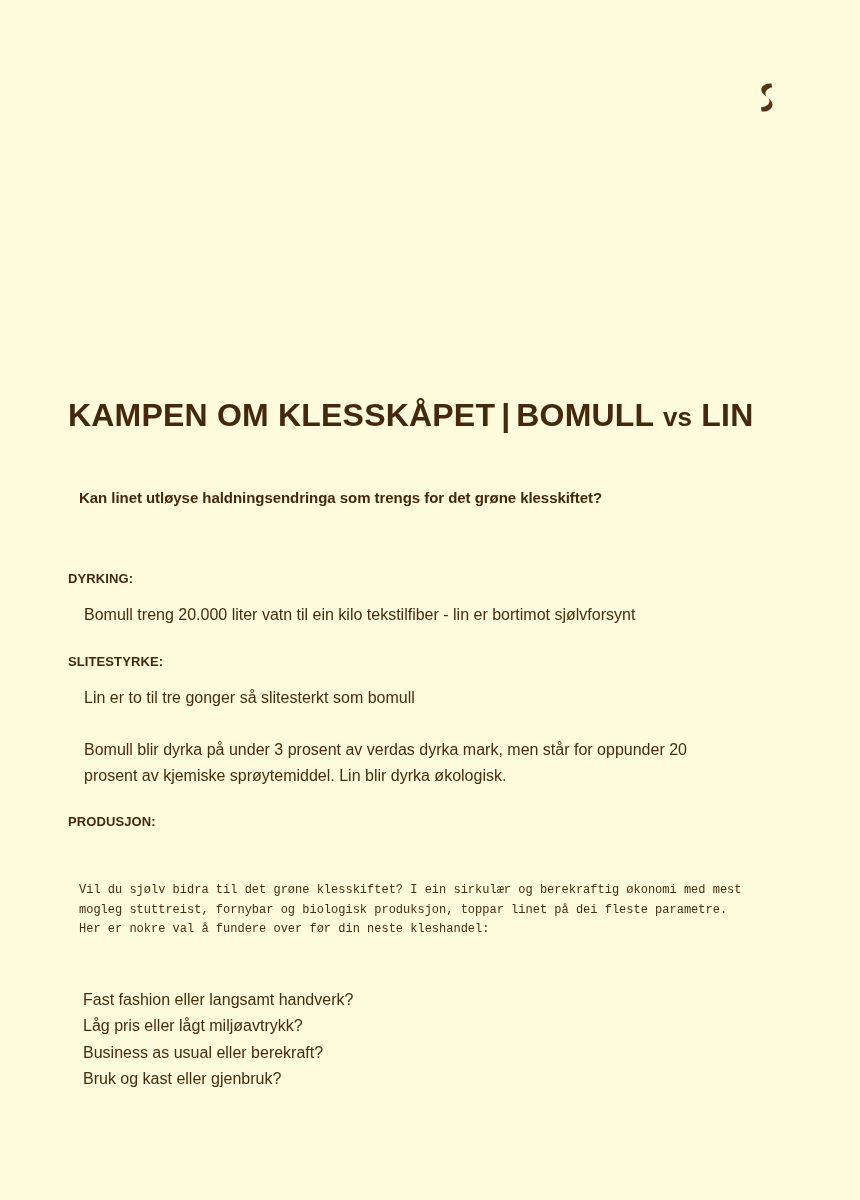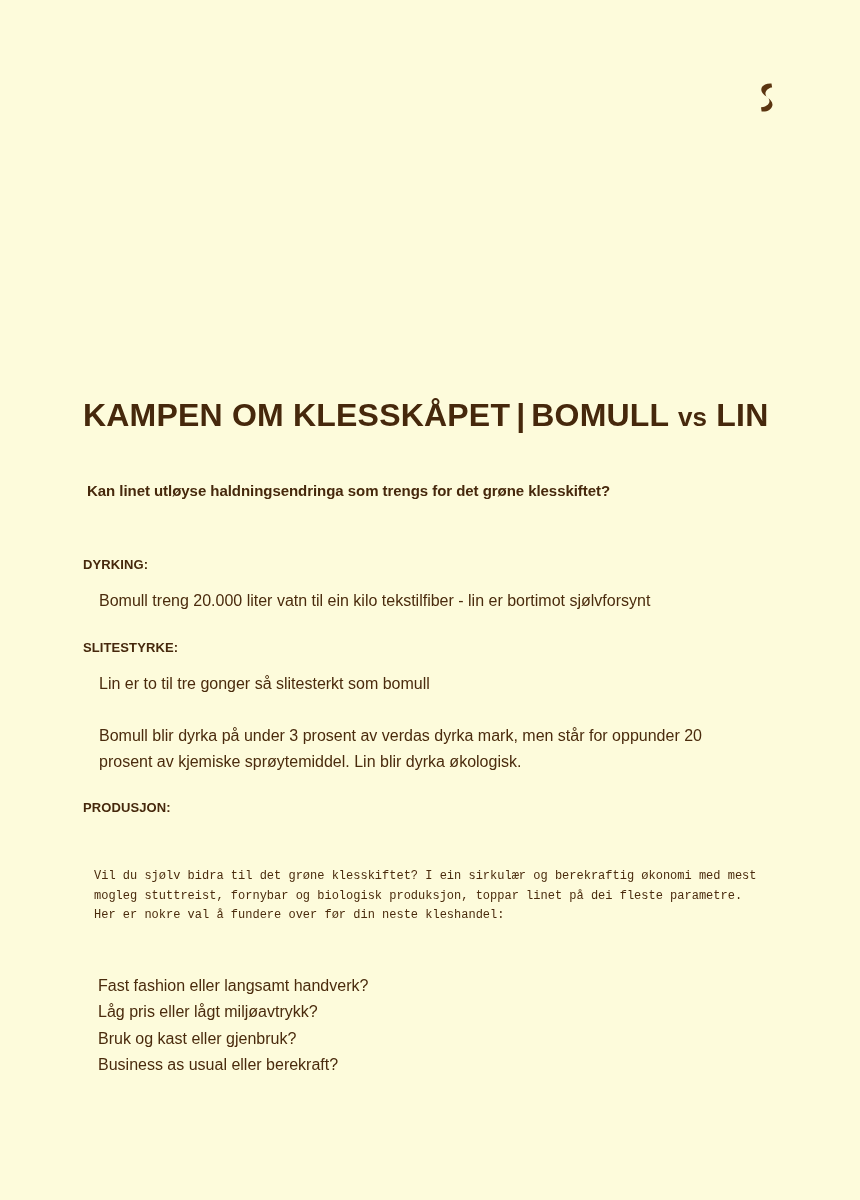--- a/index.html
+++ b/index.html
@@ -26,21 +26,21 @@
     width: 34px;
     height: 44px;
   }
   .logo-mark svg {
     display: block;
   }
 
   
   .page {
     position: absolute;
-    left: 83px;
+    left: 68px;
     top: 398px;
     width: 690px;
   }
 
   .doc-title {
     font-size: 32px;
     font-weight: bold;
     letter-spacing: 0.2px;
     line-height: 1.12;
     margin: 0;
@@ -53,21 +53,21 @@
   }
   .doc-title .vs {
     font-size: 26px;
     font-weight: bold;
     text-transform: none;
   }
 
   .doc-subtitle {
     font-size: 15px;
     font-weight: bold;
-    margin: 4px;
+    margin: 11px;
     padding-top: 44px;
     letter-spacing: -0.05px;
     color: #46280c;
   }
 
   .sections {
     padding-top: 54px;
   }
 
   .section {
@@ -151,17 +151,17 @@
       <p class="section-heading">PRODUSJON:</p>
     </div>
 
   </div>
 
   <p class="closing">Vil du sjølv bidra til det grøne klesskiftet? I ein sirkulær og berekraftig økonomi med mest mogleg stuttreist, fornybar og biologisk produksjon, toppar linet på dei fleste parametre. Her er nokre val å fundere over før din neste kleshandel:</p>
 
   <ul class="question-list">
     <li>Fast fashion eller langsamt handverk?</li>
     <li>Låg pris eller lågt miljøavtrykk?</li>
+    <li>Business as usual eller berekraft?</li>
     <li>Bruk og kast eller gjenbruk?</li>
-    <li>Business as usual eller berekraft?</li>
   </ul>
 
 </div>
 
 </body></html>

